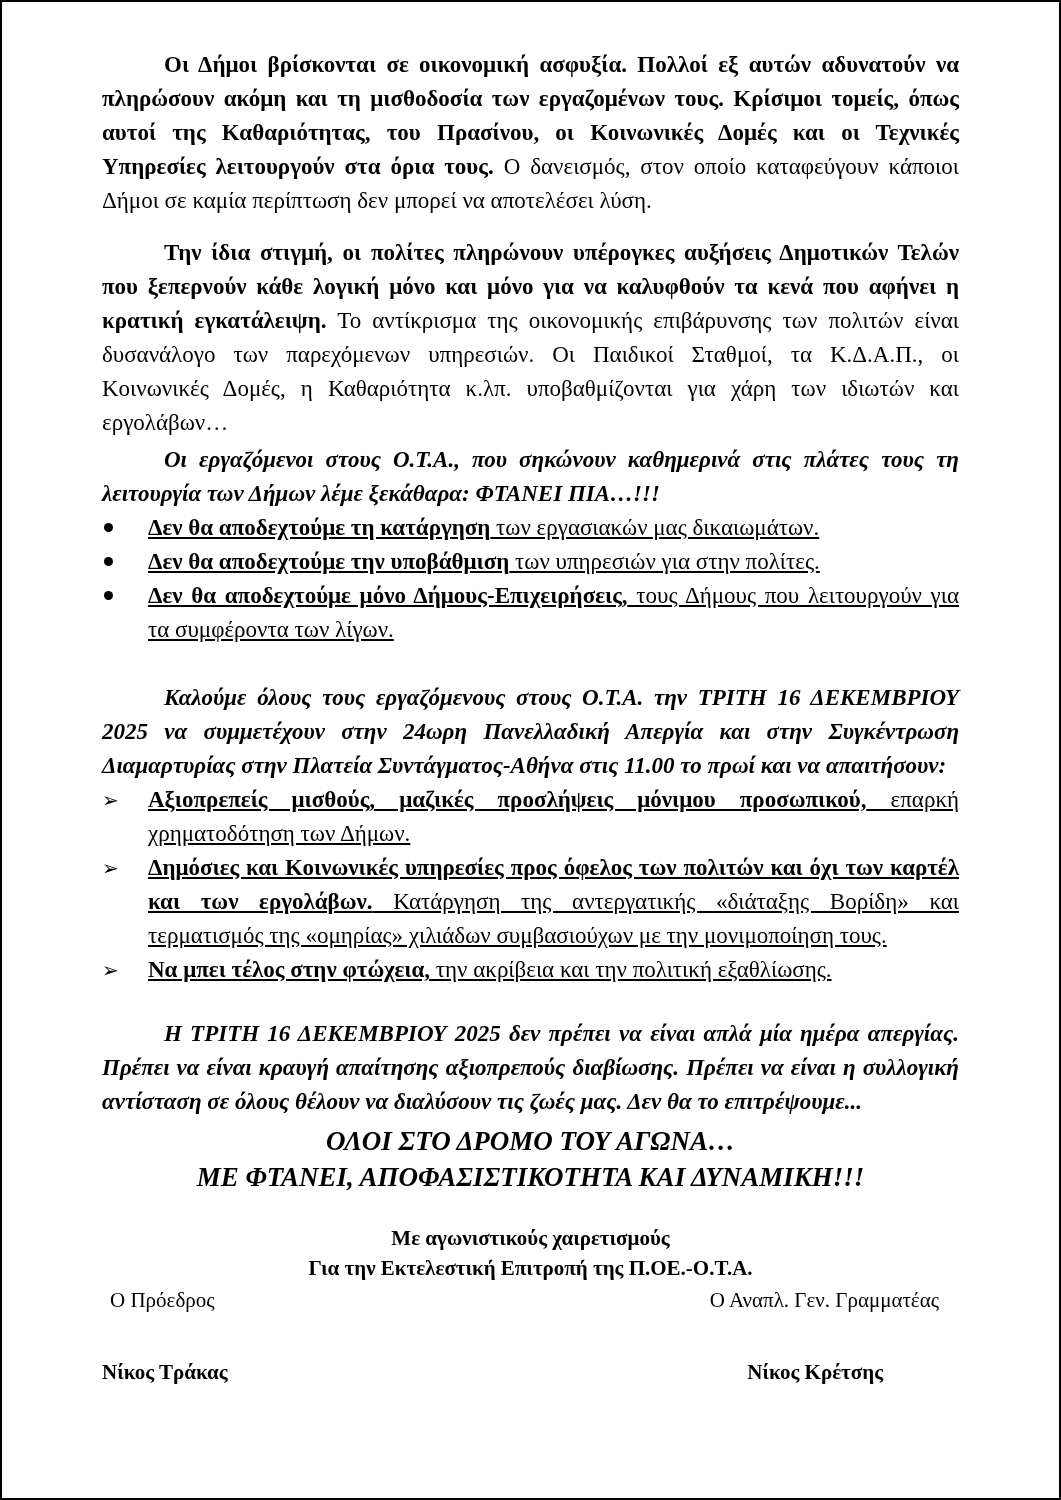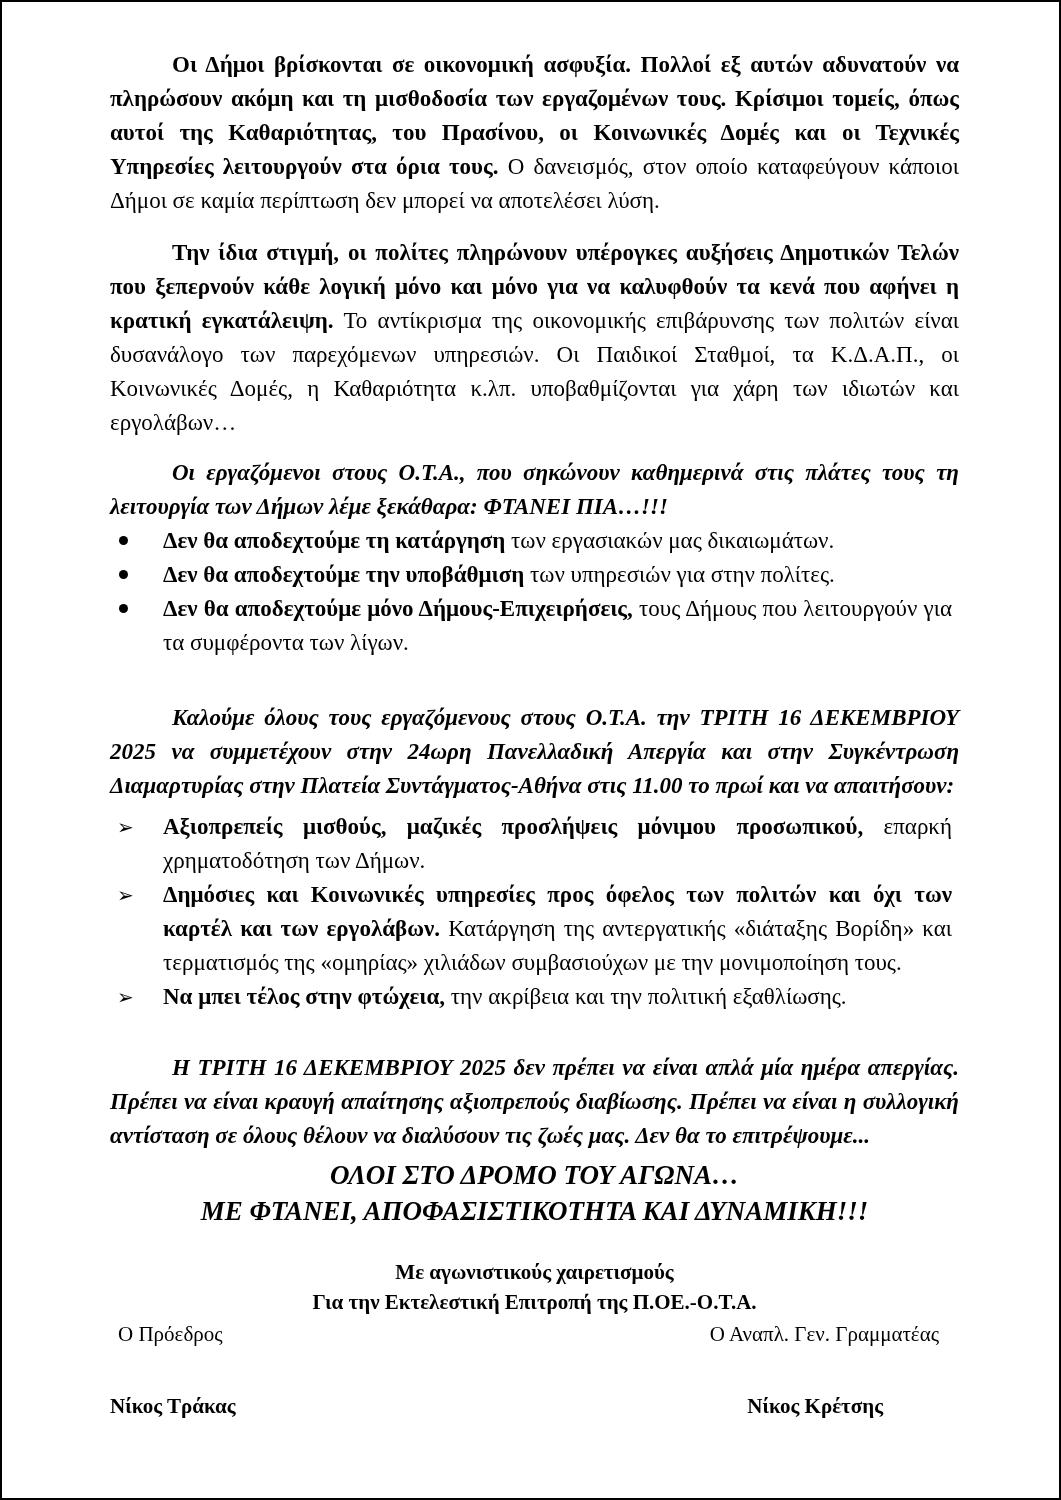--- a/index.html
+++ b/index.html
@@ -10,27 +10,27 @@
       box-sizing: border-box;
       border: 2px solid #000000;
       background: #ffffff;
       color: #000000;
       font-family: "Liberation Serif", serif;
       font-size: 23px;
       line-height: 34px;
     }
     .content {
       position: absolute;
-      left: 108px; right: 100px; top: 46px;
+      left: 100px; right: 100px; top: 46px;
     }
     p { margin: 0; text-align: justify; }
     .indent { text-indent: 62px; }
     .b { font-weight: bold; }
     .bi { font-weight: bold; font-style: italic; }
-    .list { margin: 7px; padding: 0; list-style: none; }
+    .list { margin: 0; padding: 0; list-style: none; text-decoration: underline; }
     .list li { position: relative; padding-left: 46px; text-align: justify; }
     .list .marker {
       position: absolute; left: 0; top: 0;
       width: 30px; text-align: left;
     }
     .bullet-dot {
       display: inline-block; width: 9px; height: 9px; border-radius: 50%;
       background: #000; margin-left: 2px; vertical-align: middle; position: relative; top: -2px;
     }
     .arrow-glyph { font-family: "DejaVu Sans", sans-serif; font-size: 20px; margin-left: 0; }
@@ -51,21 +51,21 @@
   <div class="content">
 
     <p class="indent" style="margin-top:0;">
       <span class="b">Οι Δήμοι βρίσκονται σε οικονομική ασφυξία. Πολλοί εξ αυτών αδυνατούν να πληρώσουν ακόμη και τη μισθοδοσία των εργαζομένων τους. Κρίσιμοι τομείς, όπως αυτοί της Καθαριότητας, του Πρασίνου, οι Κοινωνικές Δομές και οι Τεχνικές Υπηρεσίες λειτουργούν στα όρια τους.</span><span> Ο δανεισμός, στον οποίο καταφεύγουν κάποιοι Δήμοι σε καμία περίπτωση δεν μπορεί να αποτελέσει λύση.</span>
     </p>
 
     <p class="indent" style="margin-top:18px;">
       <span class="b">Την ίδια στιγμή, οι πολίτες πληρώνουν υπέρογκες αυξήσεις Δημοτικών Τελών που ξεπερνούν κάθε λογική μόνο και μόνο για να καλυφθούν τα κενά που αφήνει η κρατική εγκατάλειψη.</span><span> Το αντίκρισμα της οικονομικής επιβάρυνσης των πολιτών είναι δυσανάλογο των παρεχόμενων υπηρεσιών. Οι Παιδικοί Σταθμοί, τα Κ.Δ.Α.Π., οι Κοινωνικές Δομές, η Καθαριότητα κ.λπ. υποβαθμίζονται για χάρη των ιδιωτών και εργολάβων…</span>
     </p>
 
-    <p class="indent" style="margin-top:16px;">
+    <p class="indent" style="margin-top:3px;">
       <span class="bi">Οι εργαζόμενοι στους Ο.Τ.Α., που σηκώνουν καθημερινά στις πλάτες τους τη λειτουργία των Δήμων λέμε ξεκάθαρα: </span><span class="bi">ΦΤΑΝΕΙ ΠΙΑ…!!!</span>
     </p>
 
     <ul class="list" style="margin-top:0;">
       <li>
         <span class="marker"><span class="bullet-dot"></span></span>
         <span class="b">Δεν θα αποδεχτούμε τη κατάργηση</span><span> των εργασιακών μας δικαιωμάτων.</span>
       </li>
       <li>
         <span class="marker"><span class="bullet-dot"></span></span>

